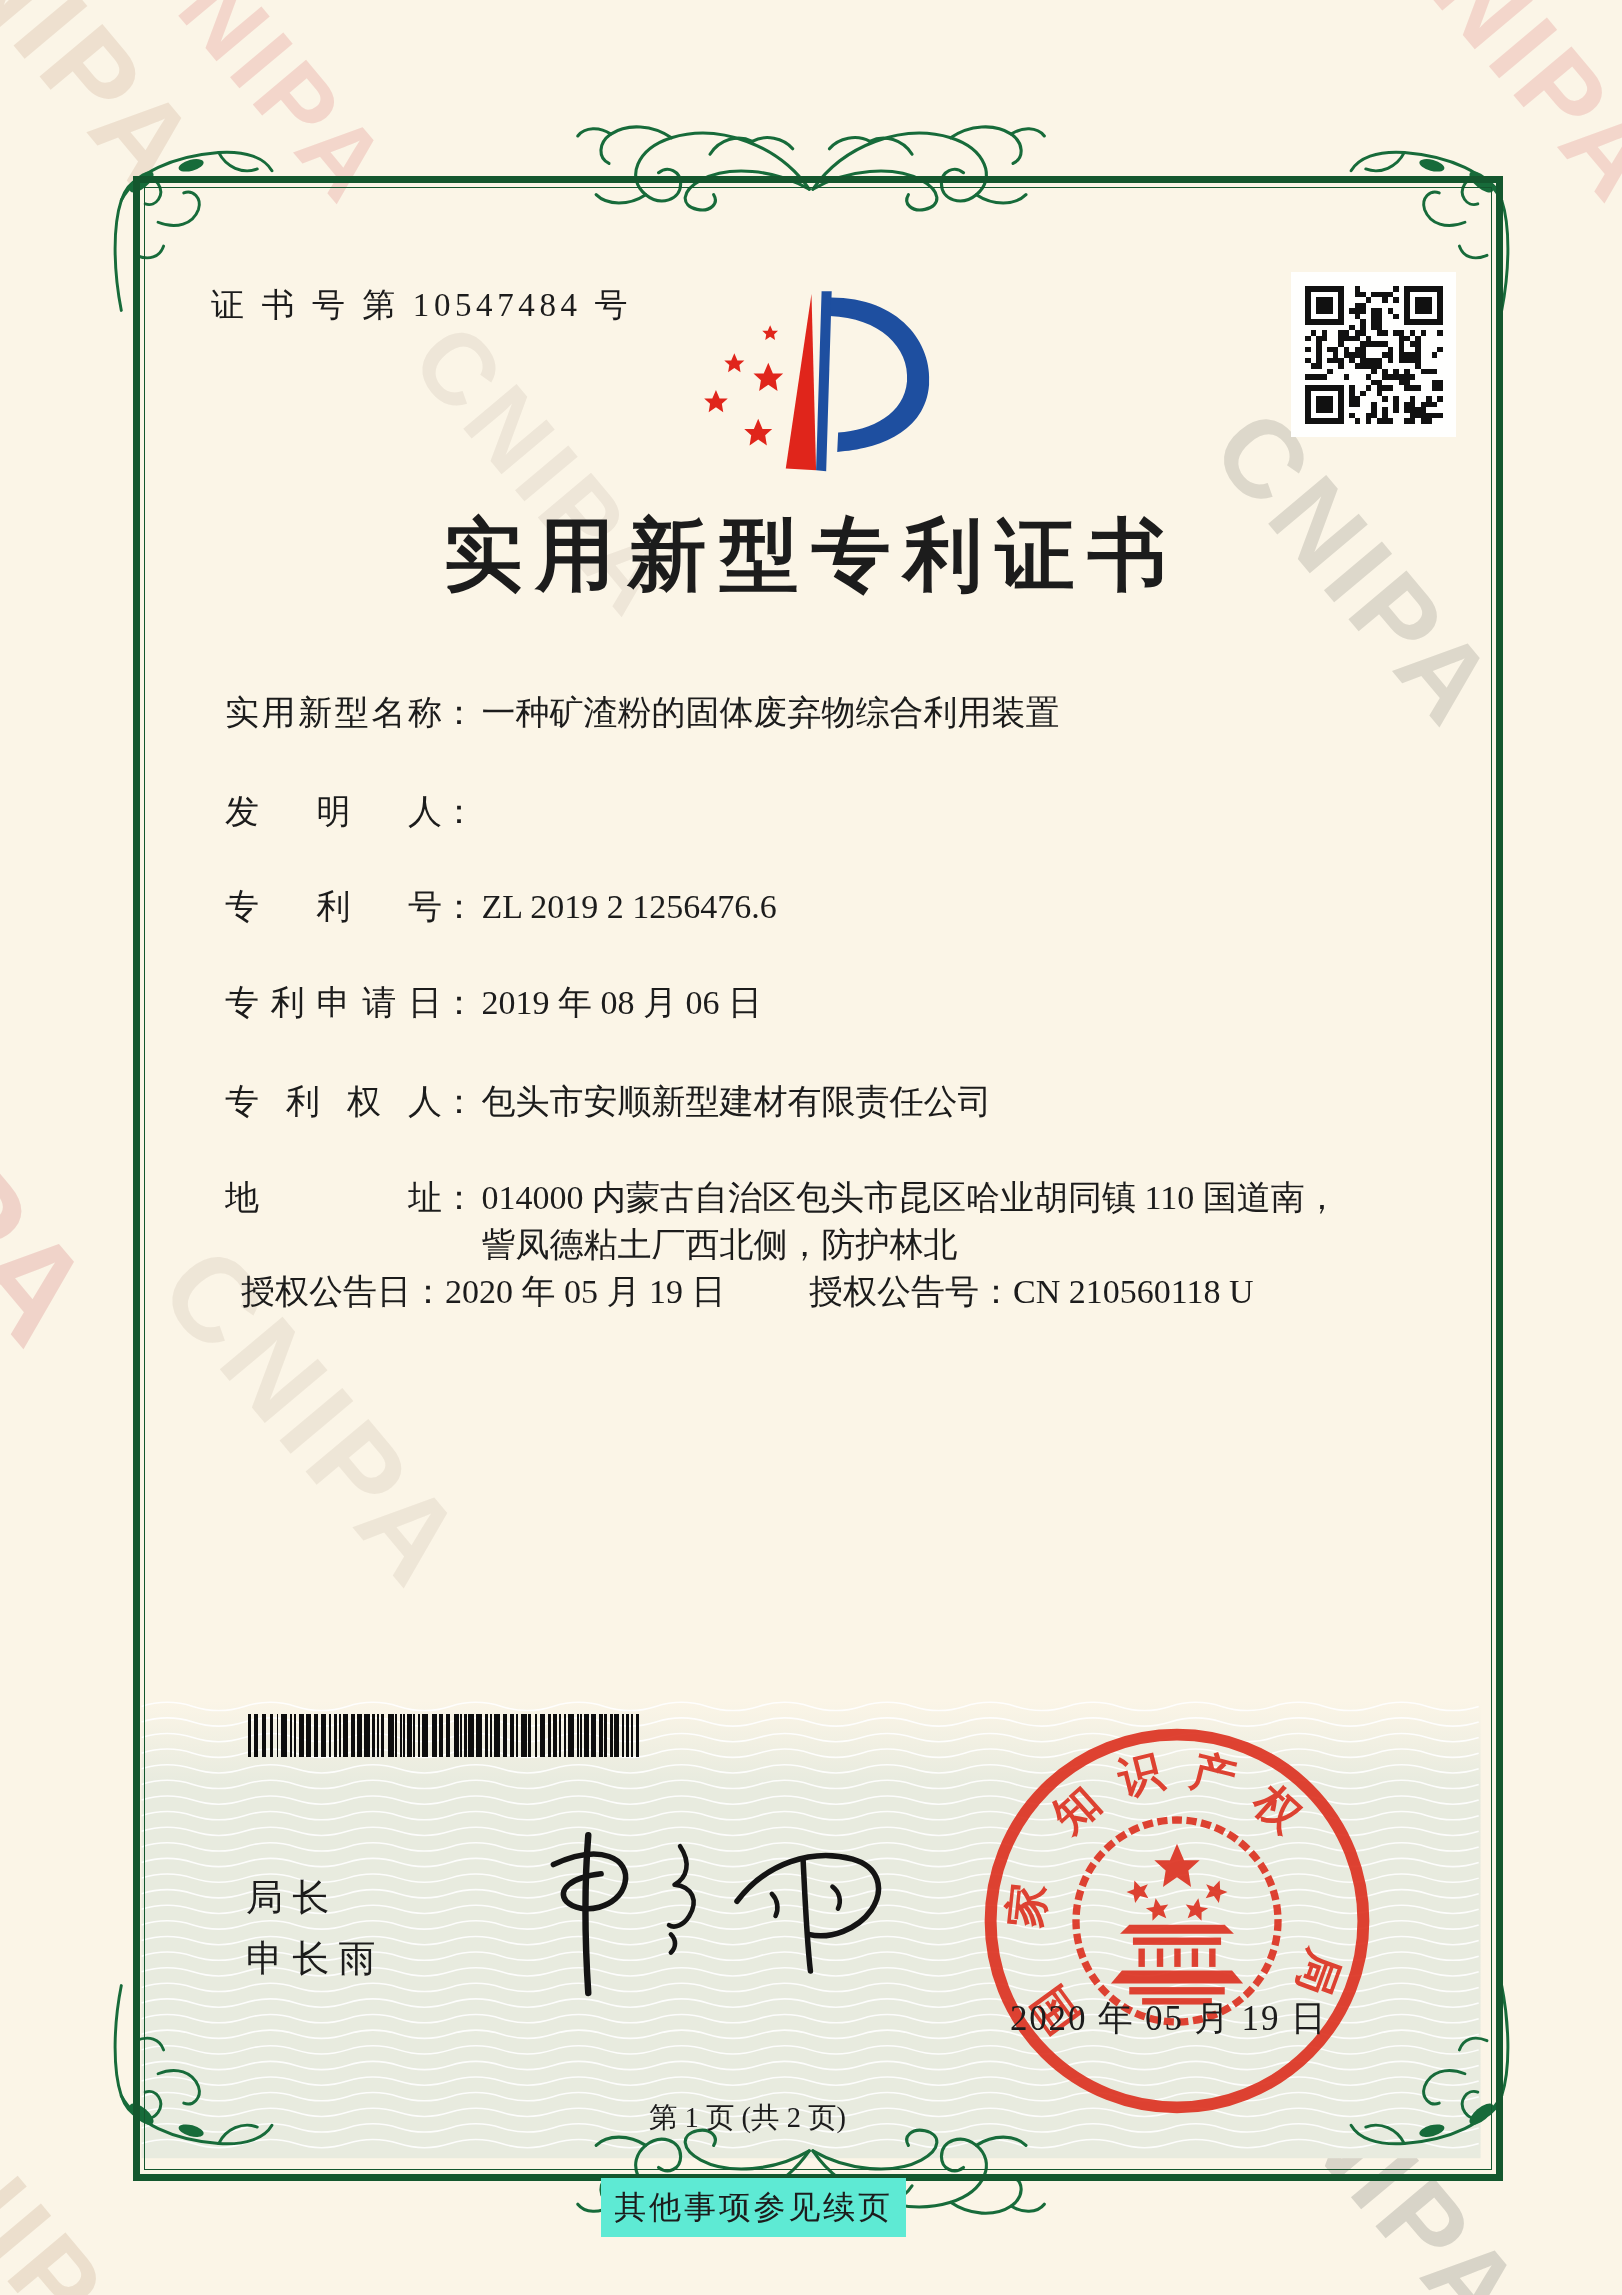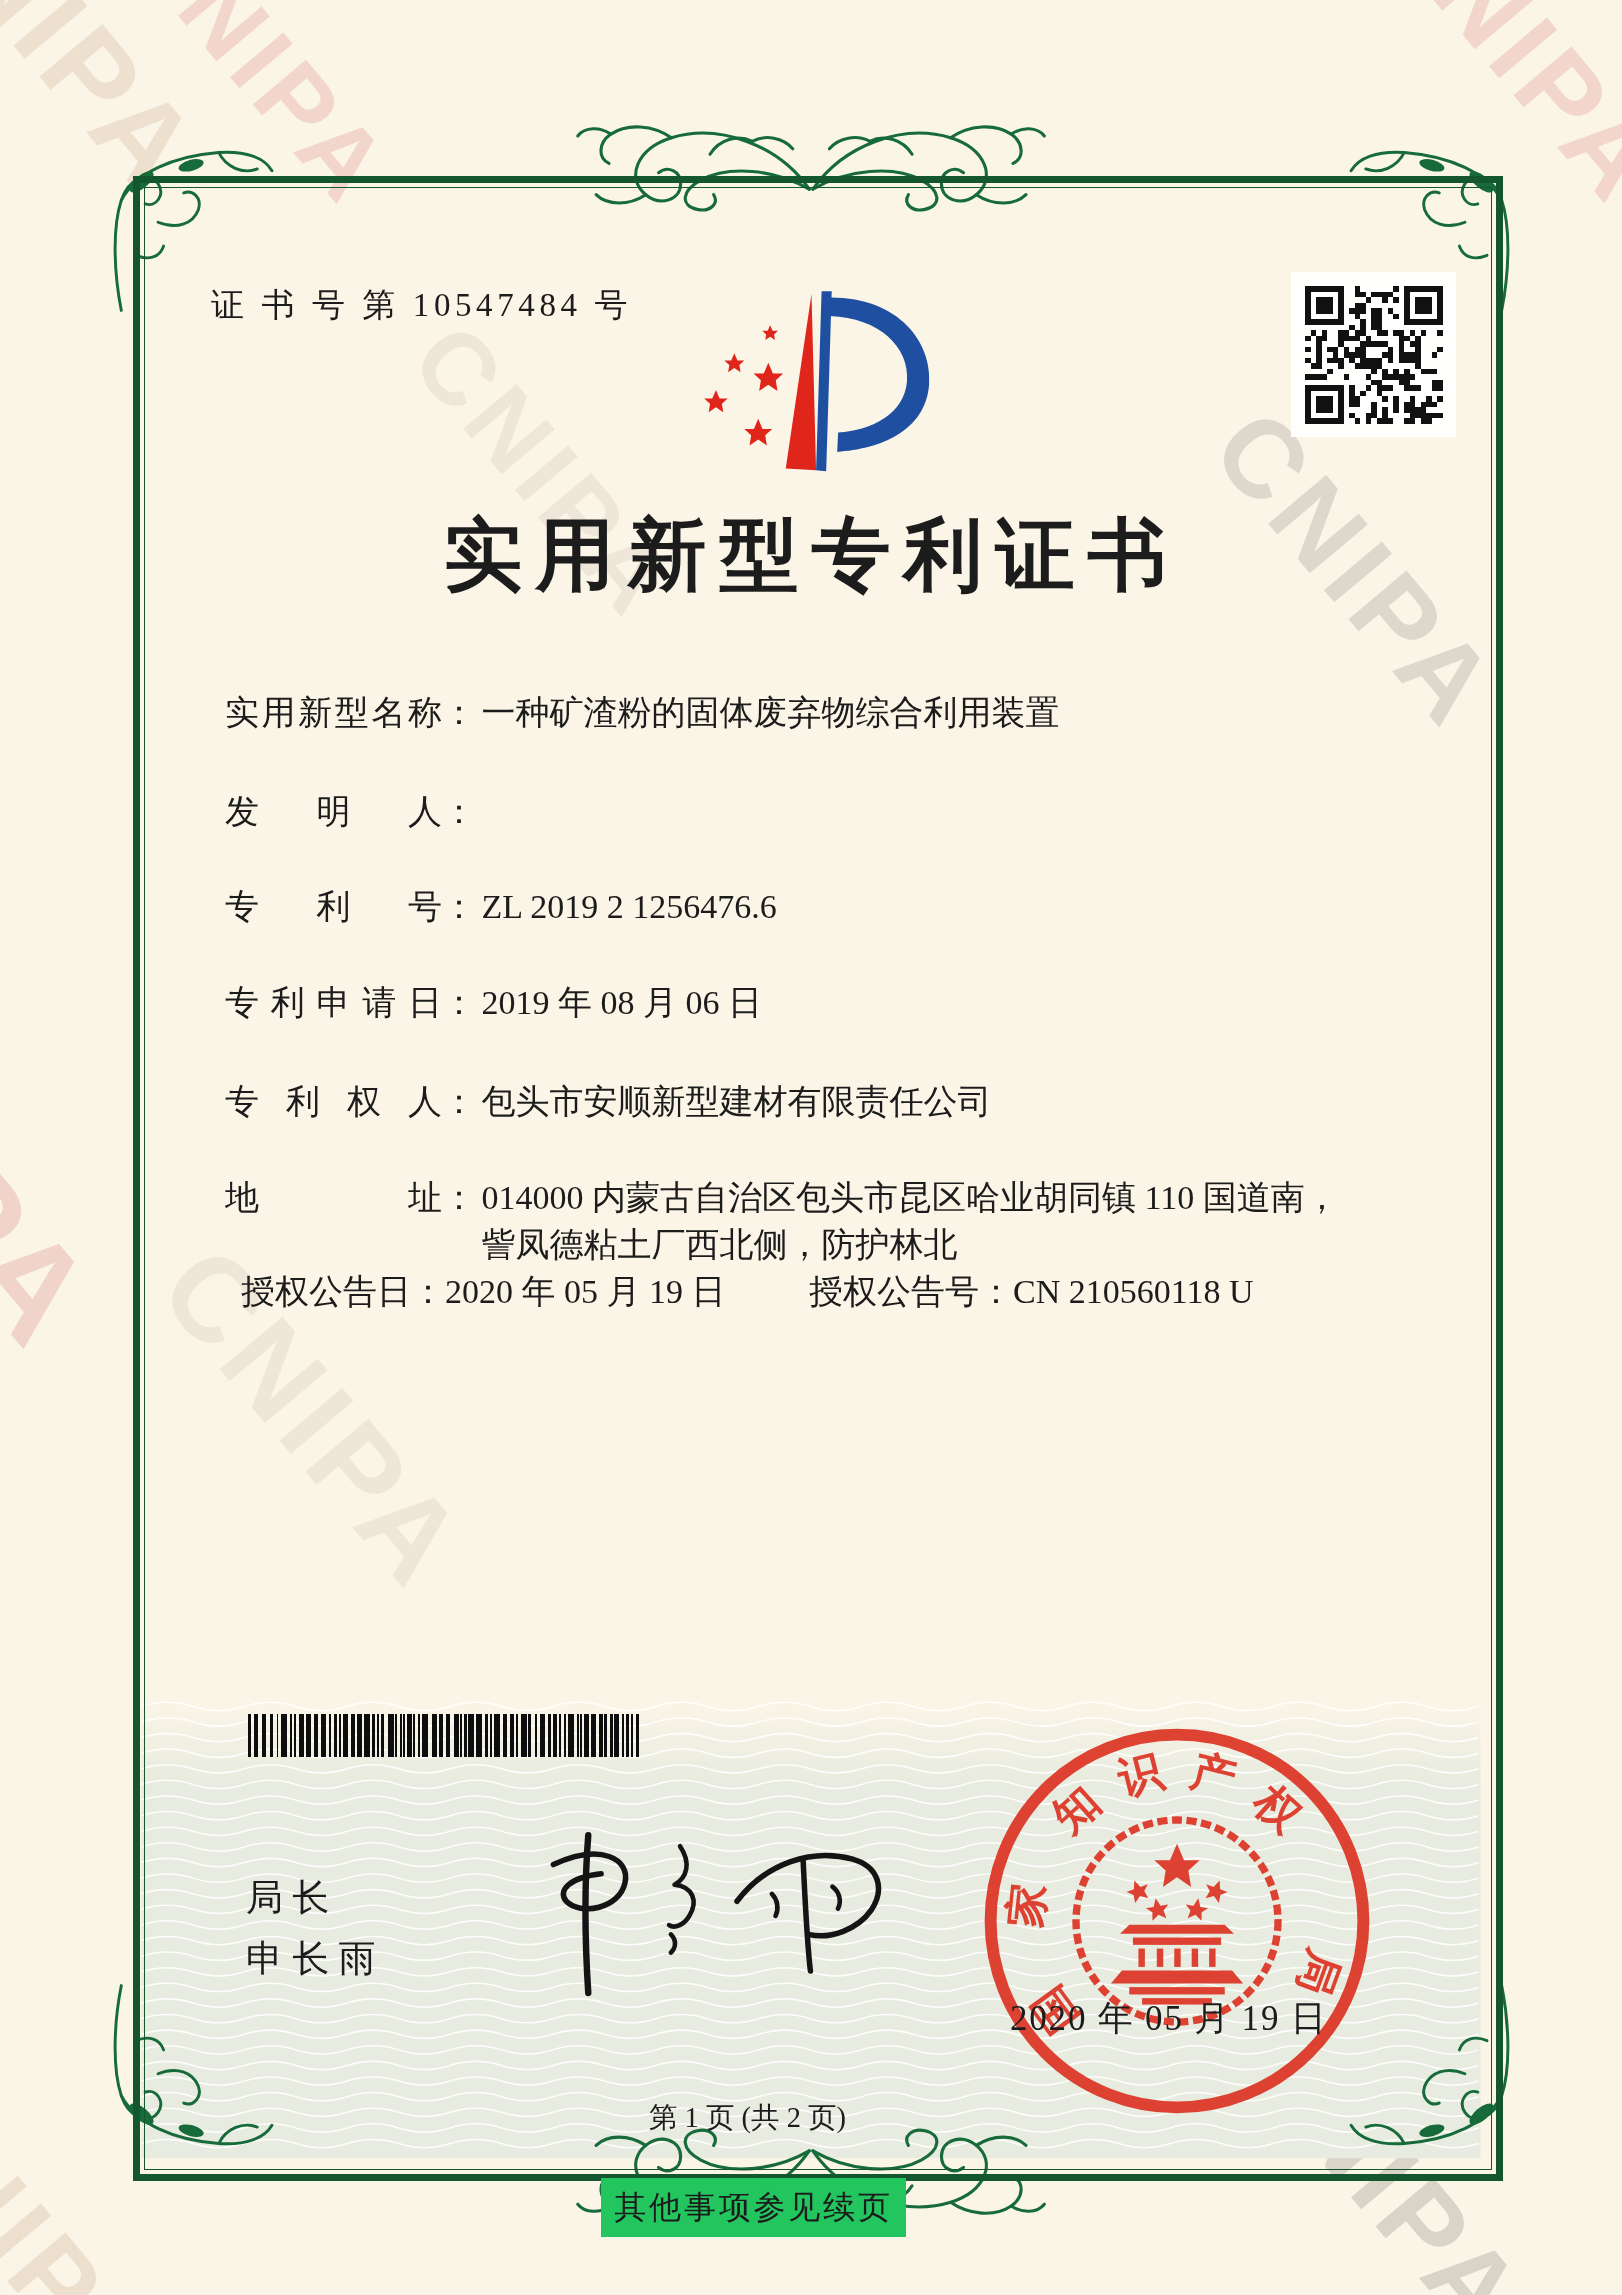--- a/index.html
+++ b/index.html
@@ -37,21 +37,21 @@
   
   .dlabel{position:absolute;left:246px;z-index:3;font-size:37px;letter-spacing:9.2px;
           font-family:"Liberation Sans","DejaVu Sans",sans-serif;}
   .sig{position:absolute;left:500px;top:1826px;width:395px;height:179px;z-index:3;}
   
   .seal{position:absolute;left:975px;top:1719px;width:404px;height:404px;z-index:4;opacity:.93;}
   .sealdate{position:absolute;left:1010px;top:1995px;width:331px;z-index:5;font-size:35px;
             letter-spacing:1.8px;white-space:nowrap;}
   
   .pagenum{position:absolute;left:-64px;top:2099px;width:1623px;text-align:center;z-index:3;font-size:28.5px;}
-  .notebox{position:absolute;left:601px;top:2178px;width:305px;height:59px;background:#22c55e;z-index:3;
+  .notebox{position:absolute;left:601px;top:2178px;width:305px;height:59px;background:#5eead4;z-index:3;
            display:flex;align-items:center;justify-content:center;font-size:32px;letter-spacing:2.8px;}
 </style>
 </head>
 <body>
 
 <div class="page">
 
   <div class="wm" style="left:-27.5px;top:-174px;font-size:119px;color:#eee0cf;">CNIPA</div>
   <div class="wm" style="left:193px;top:-110px;font-size:101px;color:#f3d6cb;">CNIPA</div>
   <div class="wm" style="left:1451px;top:-138px;font-size:110px;color:#f3d6cb;">CNIPA</div>

